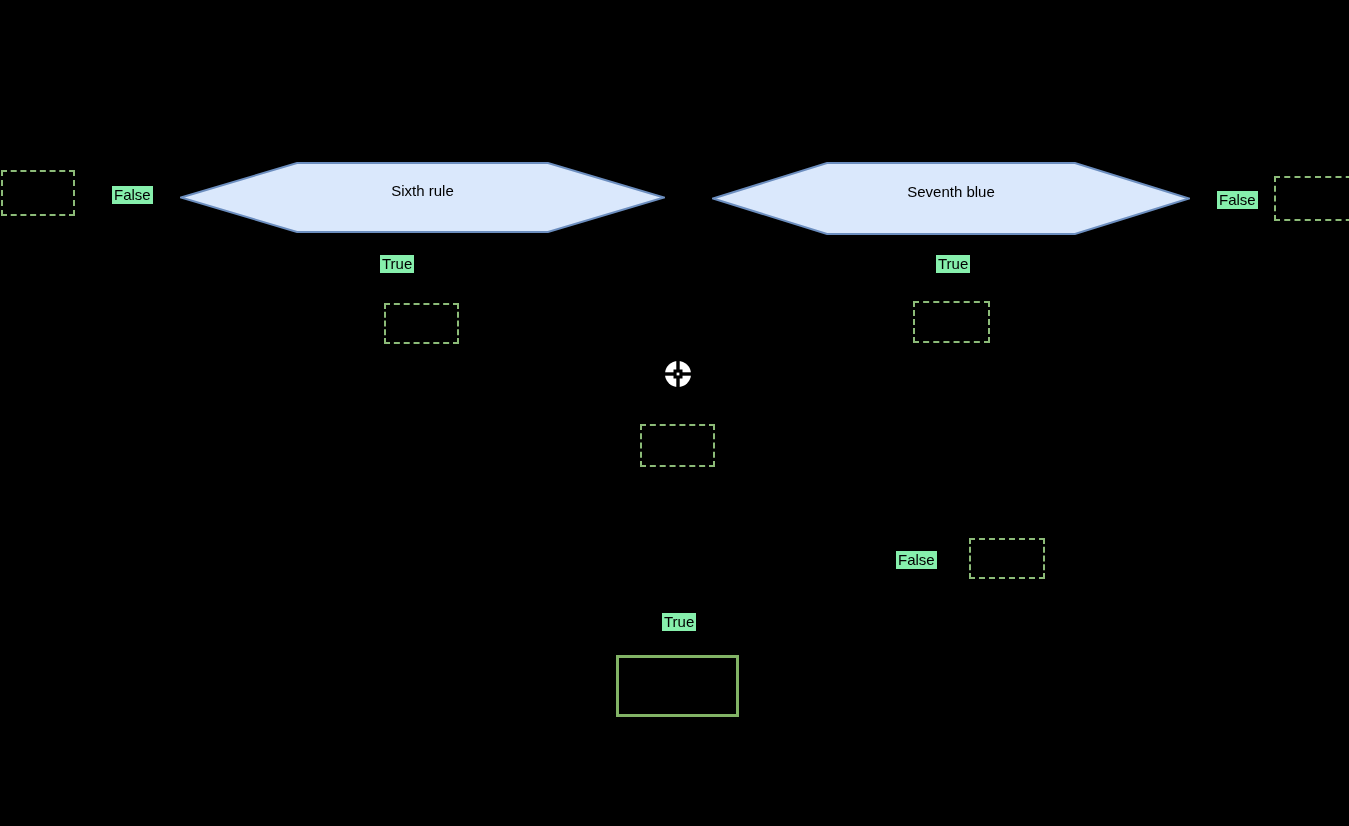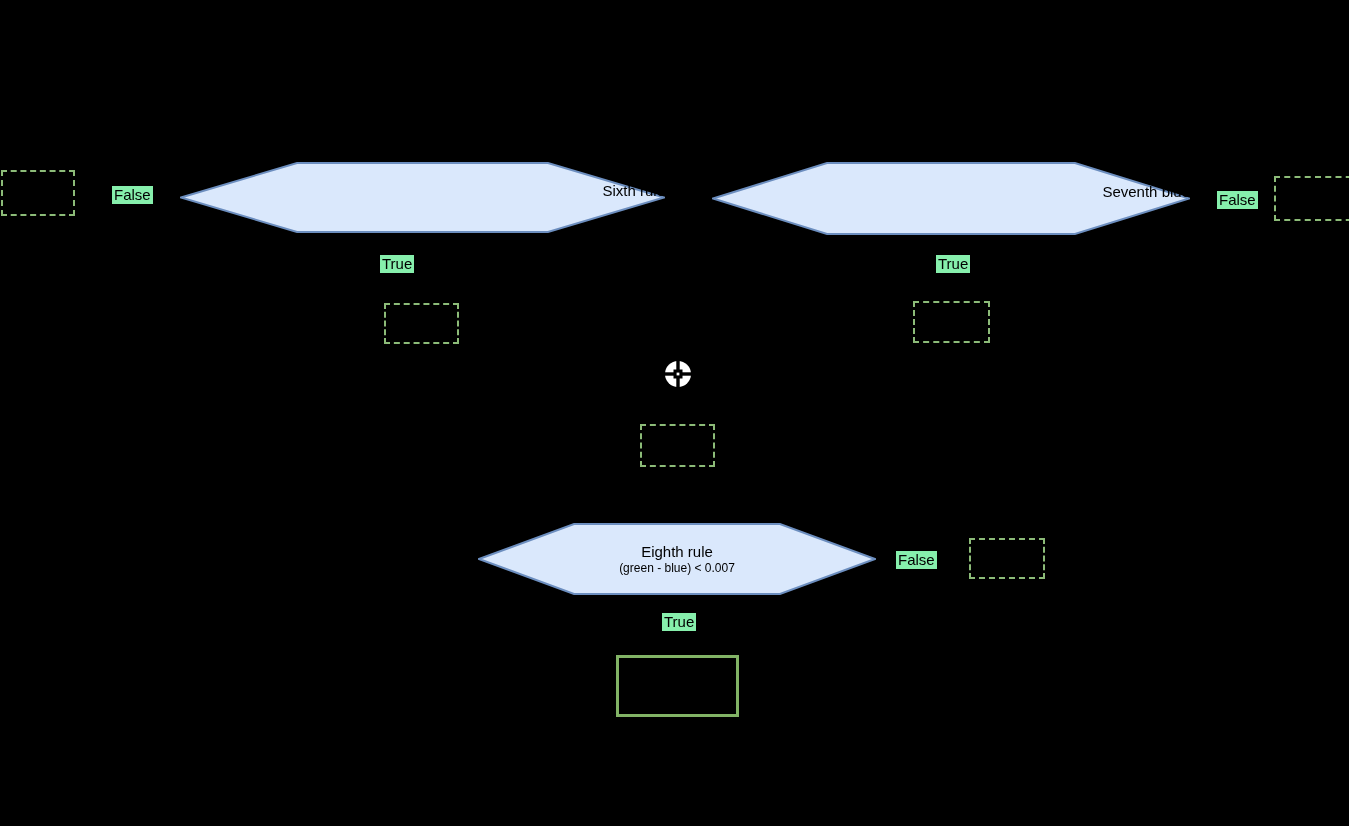--- a/index.html
+++ b/index.html
@@ -11,21 +11,21 @@
     font-family:"Liberation Sans", sans-serif;
   }
   
   .hex-wrap{position:absolute;}
   .hex-wrap svg{position:absolute;left:0;top:0;display:block;}
   .hex-text{
     position:absolute;left:0;top:0;width:100%;height:100%;
     display:flex;flex-direction:column;align-items:center;justify-content:center;
     color:#000;text-align:center;white-space:nowrap;
   }
-  .hex-text.raised{padding-bottom:14px;box-sizing:border-box;align-items:flex-end;}
+  .hex-text.raised{padding-bottom:14px;box-sizing:border-box;}
   .hex-title{font-size:15px;line-height:19px;}
   .hex-cond{font-size:12px;line-height:15px;}
   
   .edge-label{
     position:absolute;
     background:#86efac;color:#000000;
     font-size:15px;line-height:18px;
     padding:0 2px;
     white-space:nowrap;
   }
@@ -59,29 +59,20 @@
 
   <div class="hex-wrap" style="left:712px;top:162px;width:478px;height:73px;">
     <svg width="478" height="73" viewBox="0 0 478 73">
       <polygon points="1,36.5 115,1 363,1 477,36.5 363,72 115,72" fill="#dae8fc" stroke="#6c8ebf" stroke-width="2"></polygon>
     </svg>
     <div class="hex-text raised">
       <div class="hex-title">Seventh blue</div>
     </div>
   </div>
 
-  <div class="hex-wrap" style="left:478px;top:523px;width:398px;height:72px;">
-    <svg width="398" height="72" viewBox="0 0 398 72">
-      <polygon points="1,36 96,1 302,1 397,36 302,71 96,71" fill="#dae8fc" stroke="#6c8ebf" stroke-width="2"></polygon>
-    </svg>
-    <div class="hex-text">
-      <div class="hex-title">Eighth rule</div>
-      <div class="hex-cond">(green - blue) &lt; 0.007</div>
-    </div>
-  </div>
 
   <div class="edge-label" style="left:112px;top:186px;">False</div>
   <div class="edge-label" style="left:380px;top:255px;">True</div>
   <div class="edge-label" style="left:936px;top:255px;">True</div>
   <div class="edge-label" style="left:1217px;top:191px;">False</div>
   <div class="edge-label" style="left:896px;top:551px;">False</div>
   <div class="edge-label" style="left:662px;top:613px;">True</div>
 
   <div class="ph-box" style="left:1px;top:170px;width:70px;height:42px;"></div>
   <div class="ph-box" style="left:1274px;top:176px;width:84px;height:41px;"></div>

